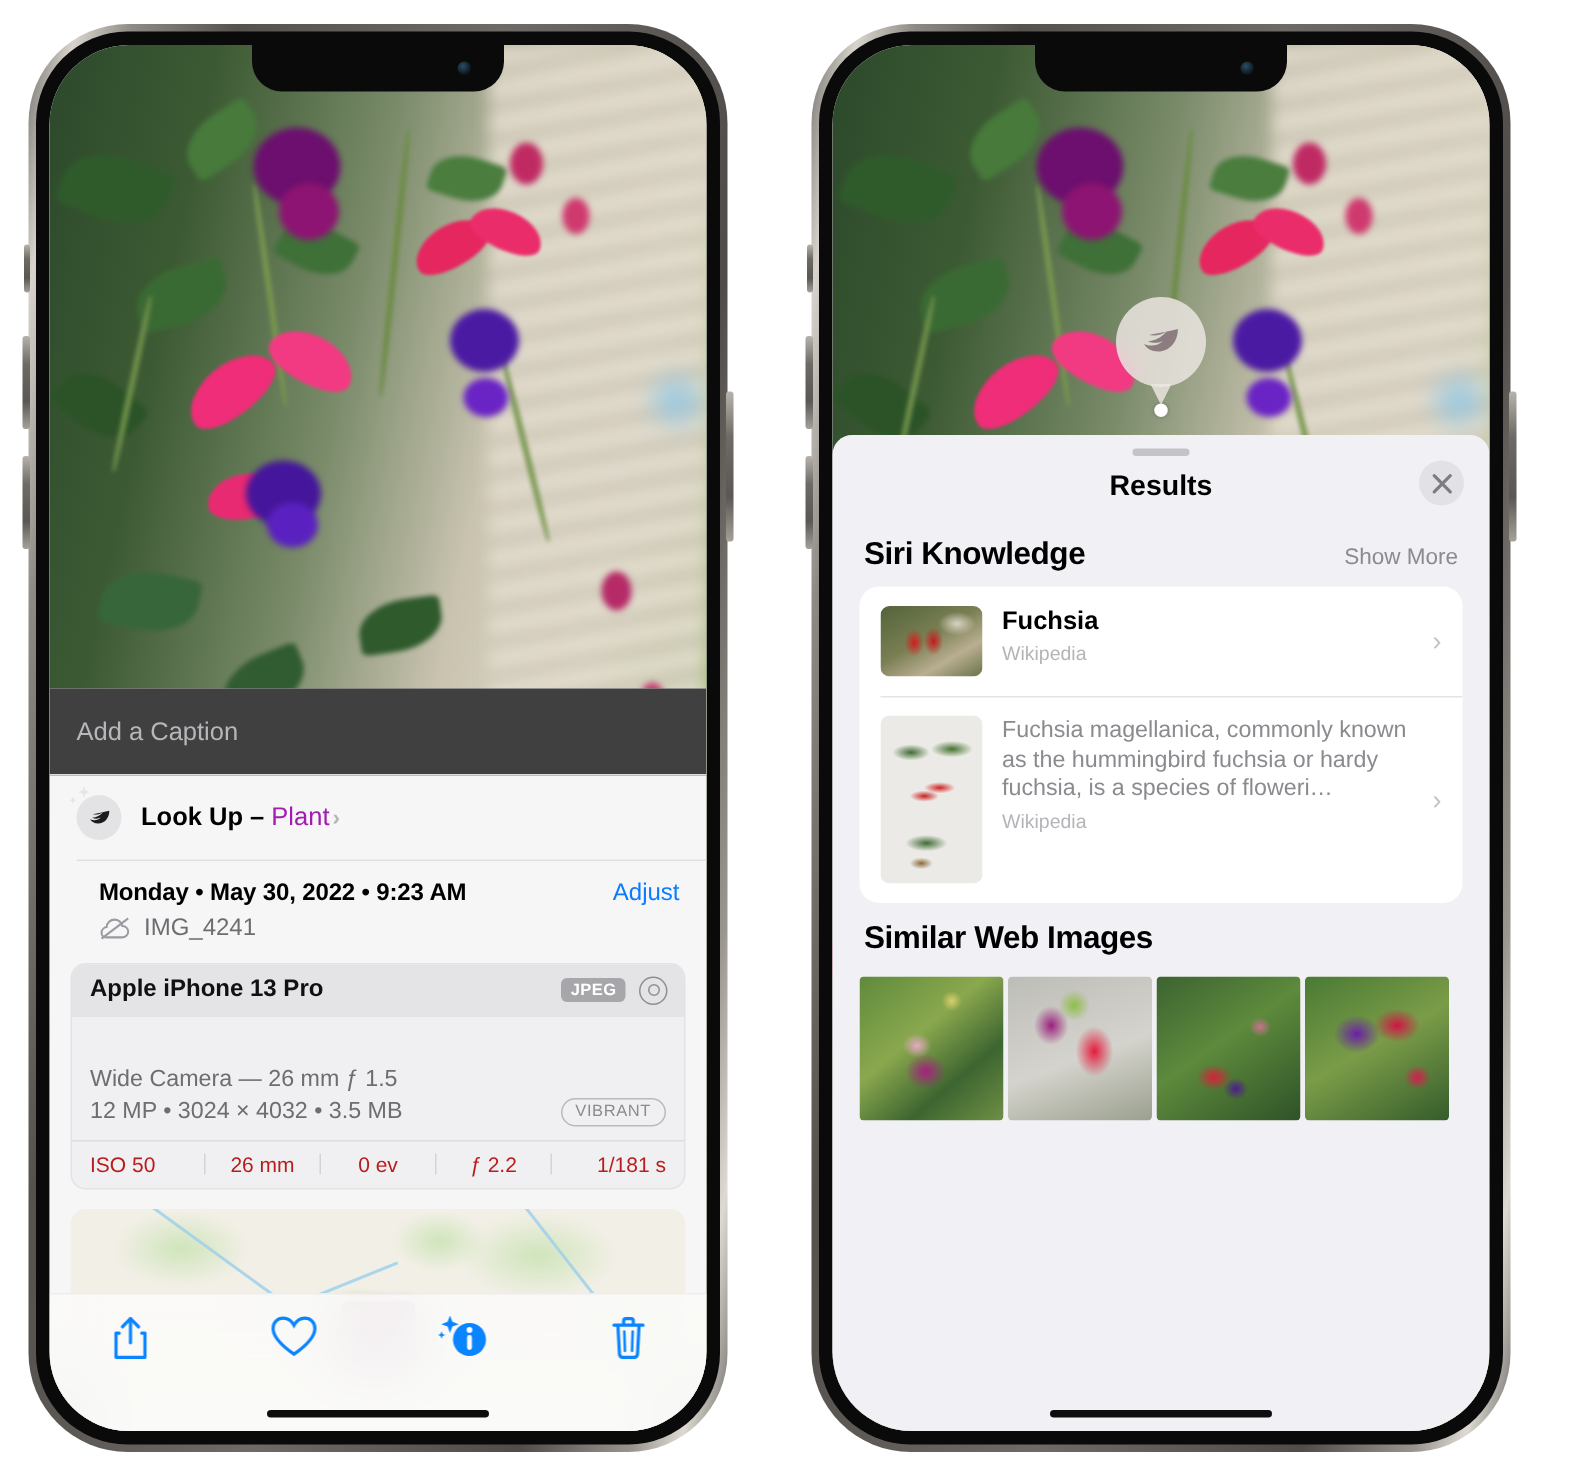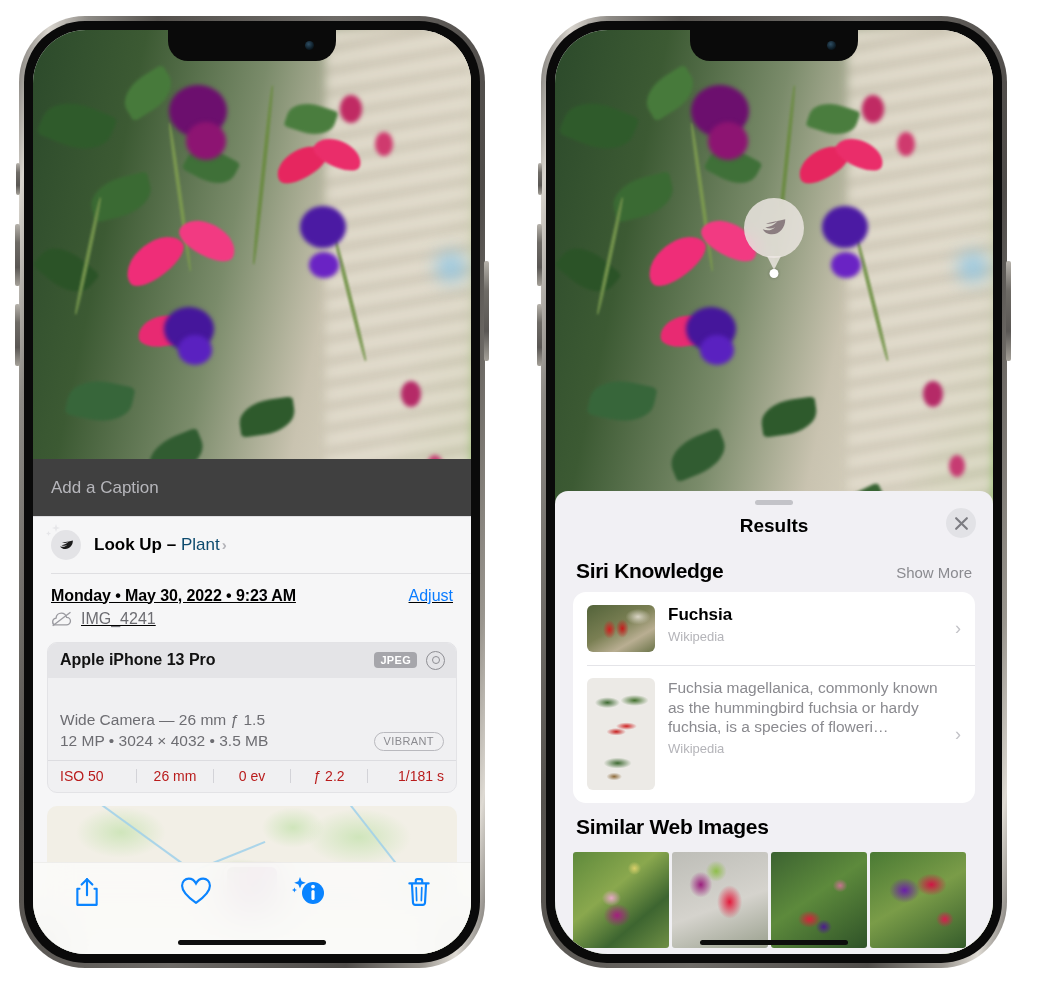--- a/index.html
+++ b/index.html
@@ -122,28 +122,27 @@
     background: #e3e3e6;
     display: flex; align-items: center; justify-content: center;
     flex: 0 0 auto;
     position: relative;
   }
   .sparkles {
     position: absolute; left: -8px; top: -7px;
     width: 20px; height: 20px; color: #e6e6e9;
   }
   .lookup-text { font-size: 17px; font-weight: 700; color: #000; }
-  .lookup-text .sub { font-weight: 400; color: #0c4a6e; }
+  .lookup-text .sub { font-weight: 400; color: #a21caf; }
   .chev-sm { color: #b5b5ba; font-size: 15px; margin-left: 2px; }
 
   .divider { height: .5px; background: #dfdfe2; margin-left: 18px; }
 
   .meta {
-    padding: 13px 18px 8px 18px;
-    text-decoration: underline;
+    padding: 13px 18px 8px 33px;
   }
   .meta-line1 {
     display: flex; justify-content: space-between; align-items: baseline;
   }
   .meta-date { font-size: 16px; font-weight: 700; color: #000; letter-spacing: -.1px; }
   .adjust { font-size: 16px; color: #0a7cff; }
   .meta-line2 {
     display: flex; align-items: center; gap: 8px;
     margin-top: 5px;
   }
@@ -244,21 +243,21 @@
   .home-ind {
     position: absolute; bottom: 9px; left: 50%;
     transform: translateX(-50%);
     width: 148px; height: 5px; border-radius: 3px;
     background: #0d0d0d; z-index: 35;
   }
 
   
   .results-sheet {
     position: absolute; left: 0; right: 0; bottom: 0;
-    height: 463px;
+    height: 664px;
     background: #f1f0f4;
     border-top-left-radius: 13px;
     border-top-right-radius: 13px;
     z-index: 20;
     overflow: hidden;
     margin-top: 46px;
   }
   .grabber {
     width: 38px; height: 5px; border-radius: 3px;
     background: #c3c3c8;

